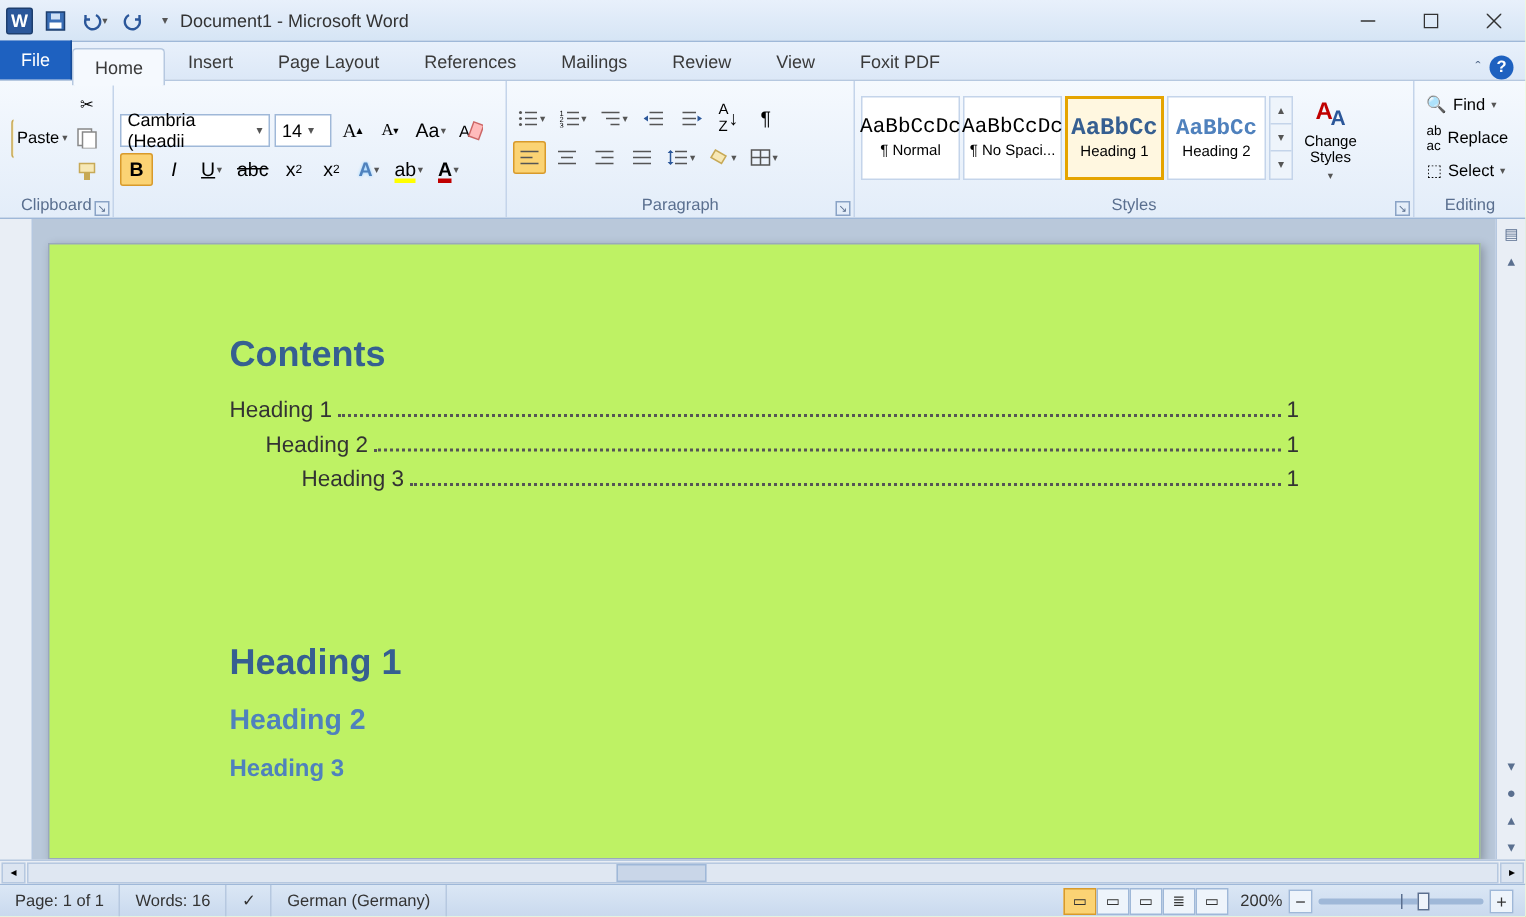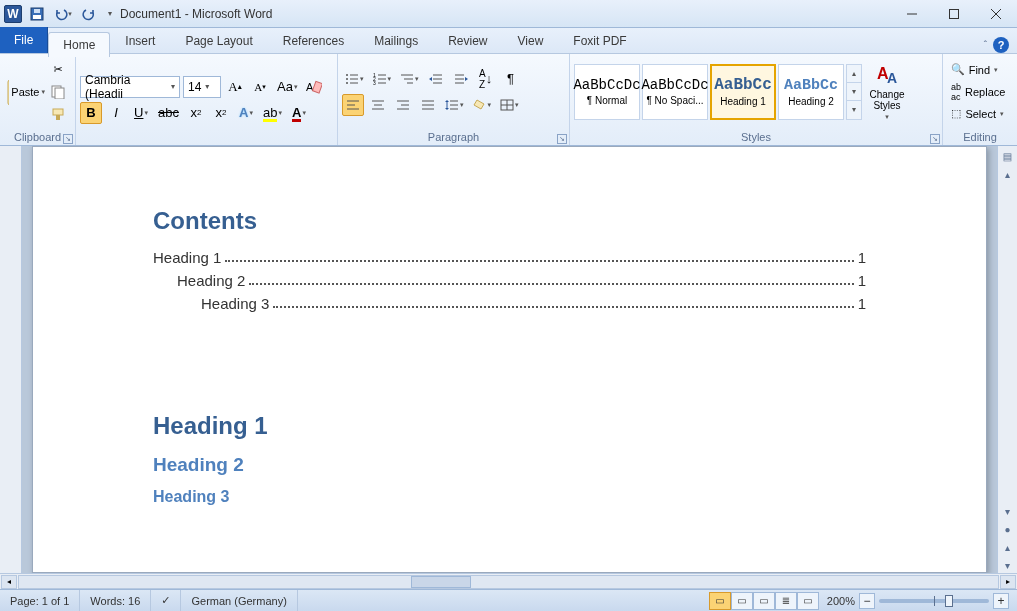--- a/index.html
+++ b/index.html
@@ -56,21 +56,21 @@
 .change-styles { width:46px; height:60px; display:flex; flex-direction:column; align-items:center; justify-content:center; text-align:center; font-size:10px; gap:2px; }
 
 
 .edit-col { display:flex; flex-direction:column; gap:2px; }
 .edit-item { display:flex; align-items:center; gap:4px; height:20px; padding:0 4px; font-size:11px; white-space:nowrap;}
 
 
 .workspace { position:relative; height: calc(611px - 28px - 26px - 92px - 22px); background:#b9c8da; }
 .ruler-left { position:absolute; left:0; top:0; width:22px; height:100%; background:#e9eef5; border-right:1px solid #b6c8e0; }
 .page-wrap { position:absolute; left:22px; right:20px; top:0; bottom:16px; overflow:hidden; background:#b9c8da; display:flex; justify-content:center; }
-.page { width:955px; background:#ffffff; border:1px solid #9aa9bd; box-shadow:2px 2px 6px rgba(0,0,0,.25); margin-top:0; padding:60px 120px 40px 120px; font-family:Cambria, Georgia, serif; color:#333;}
+.page { width:955px; background:#bef264; border:1px solid #9aa9bd; box-shadow:2px 2px 6px rgba(0,0,0,.25); margin-top:16px; padding:60px 120px 40px 120px; font-family:Cambria, Georgia, serif; color:#333;}
 .page .toc-title { color:#365f91; font-size:24px; font-weight:bold; margin-bottom:14px; }
 .toc-row { display:flex; font-size:15px; margin:6px 0; }
 .toc-row .txt { white-space:nowrap; }
 .toc-row .dots { flex:1; border-bottom:2px dotted #555; margin:0 4px 4px 4px; }
 .toc-row .pg { white-space:nowrap; }
 .toc-row.l2 { padding-left:24px; }
 .toc-row.l3 { padding-left:48px; }
 .page .h1 { color:#365f91; font-size:24px; font-weight:bold; margin-top:100px; margin-bottom:14px; }
 .page .h2 { color:#4f81bd; font-size:19px; font-weight:bold; margin-bottom:12px; }
 .page .h3 { color:#4f81bd; font-size:16px; font-weight:bold; }

